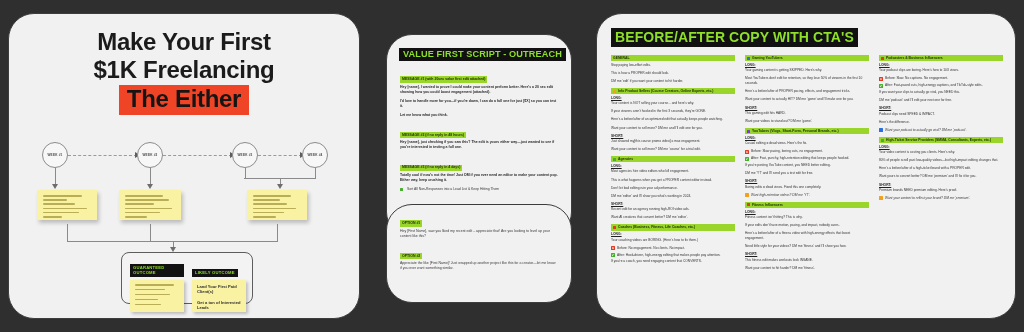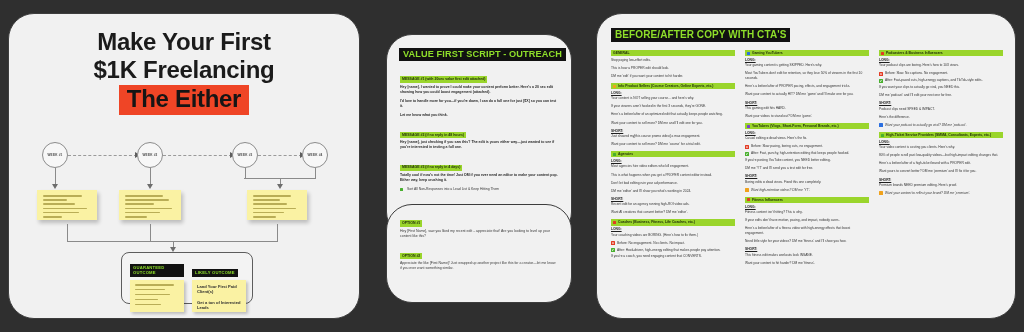--- a/index.html
+++ b/index.html
@@ -117,21 +117,21 @@
     content:"–";position:absolute;left:1px;top:0;color:#6d6d6d;
   }
   .bullets li.chk:before{content:"";}
   .chkbox{
     position:absolute;left:0;top:.6px;width:3.4px;height:3.4px;
     background:#49b02f;border-radius:.5px;
   }
 
   
   #panel-ba{left:596px;top:13px;width:420px;height:306px;}
-  #panel-ba .blk-title{font-size:10px;margin:14px 0 0 14px;}
+  #panel-ba .blk-title{font-size:14px;margin:14px 0 0 14px;}
   .cols{
     display:flex;gap:10px;padding:8px 12px 0 14px;box-sizing:border-box;
   }
   .col{flex:1;min-width:0;}
   .sec-lbl{
     display:inline-block;background:#9ad52c;color:#1c2a06;
     font-size:3.4px;font-weight:bold;padding:1px 2px;
     line-height:1.3;margin-bottom:1.5px;
     display:flex;align-items:center;gap:2px;
   }

